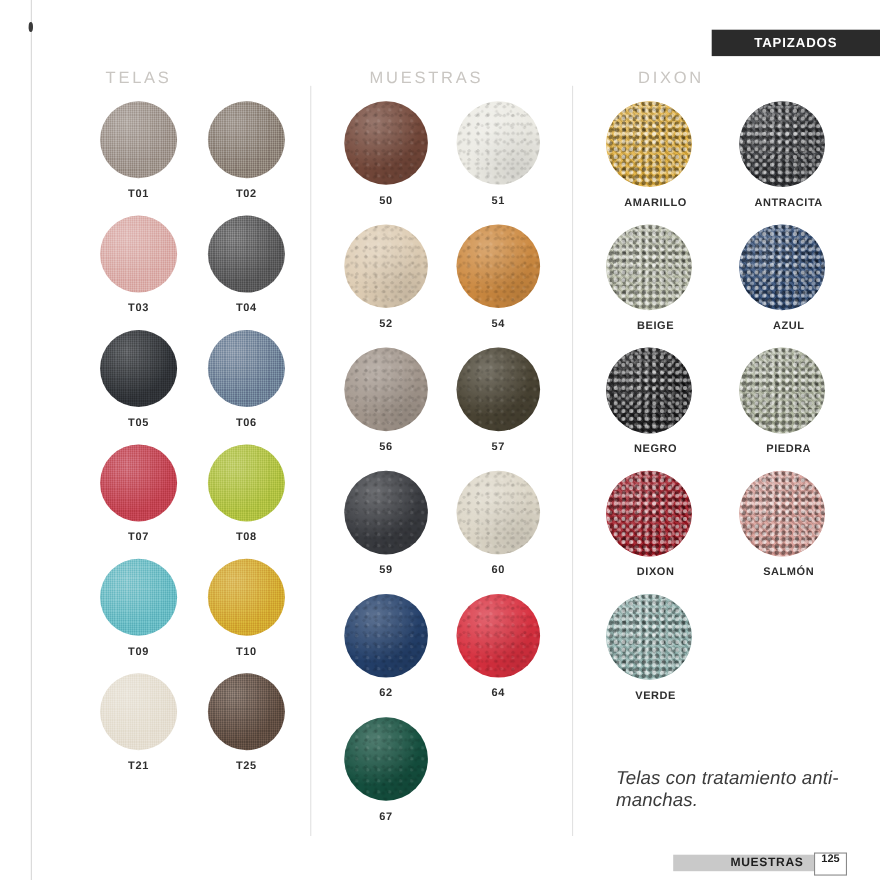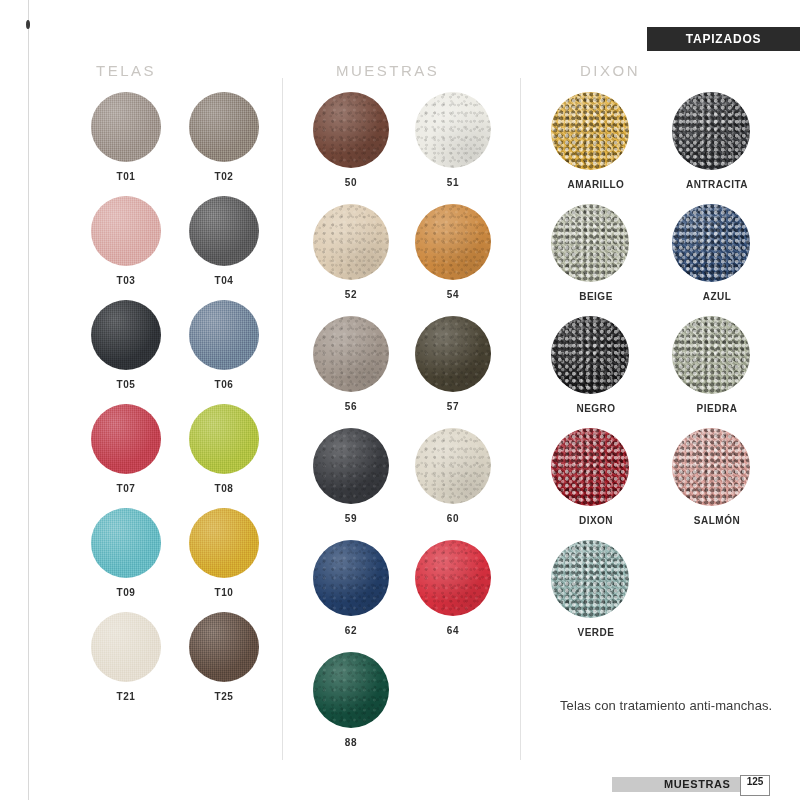--- a/index.html
+++ b/index.html
@@ -99,21 +99,21 @@
   }
 
   .swatch-label{
     margin-top:9px;font-size:10px;font-weight:bold;color:#2e2e2e;
     letter-spacing:.6px;text-align:center;white-space:nowrap;
   }
   .dixon .swatch-label{font-size:10px;letter-spacing:.5px;margin-left:13px;}
 
   .note{
     position:absolute;left:560px;top:698px;width:240px;
-    font-size:13px;color:#3b3b3b;letter-spacing:.1px;
+    font-size:17px;color:#3b3b3b;letter-spacing:.1px;font-style:italic;
   }
 
   
   .footer-bar{position:absolute;left:612px;top:777px;width:128px;height:15px;background:#c9c9c9;}
   .footer-label{
     position:absolute;left:664px;top:778px;font-size:11px;font-weight:bold;
     color:#1f1f1f;letter-spacing:.6px;
   }
   .page-box{
     position:absolute;left:740px;top:775px;width:28px;height:19px;
@@ -233,21 +233,21 @@
         <div class="swatch-cell">
           <div class="disc tex-leather" style="background: rgb(36, 64, 107);"></div>
           <div class="swatch-label">62</div>
         </div>
         <div class="swatch-cell">
           <div class="disc tex-leather" style="background: rgb(216, 48, 63);"></div>
           <div class="swatch-label">64</div>
         </div>
         <div class="swatch-cell">
           <div class="disc tex-leather" style="background: rgb(21, 80, 63);"></div>
-          <div class="swatch-label">88</div>
+          <div class="swatch-label">67</div>
         </div>
       </div>
   </div>
 
   <div class="column dixon">
     <div class="swatch-grid" id="grid-dixon">
         <div class="swatch-cell">
           <div class="disc tex-boucle" style="background: rgb(224, 174, 60);"></div>
           <div class="swatch-label">AMARILLO</div>
         </div>

